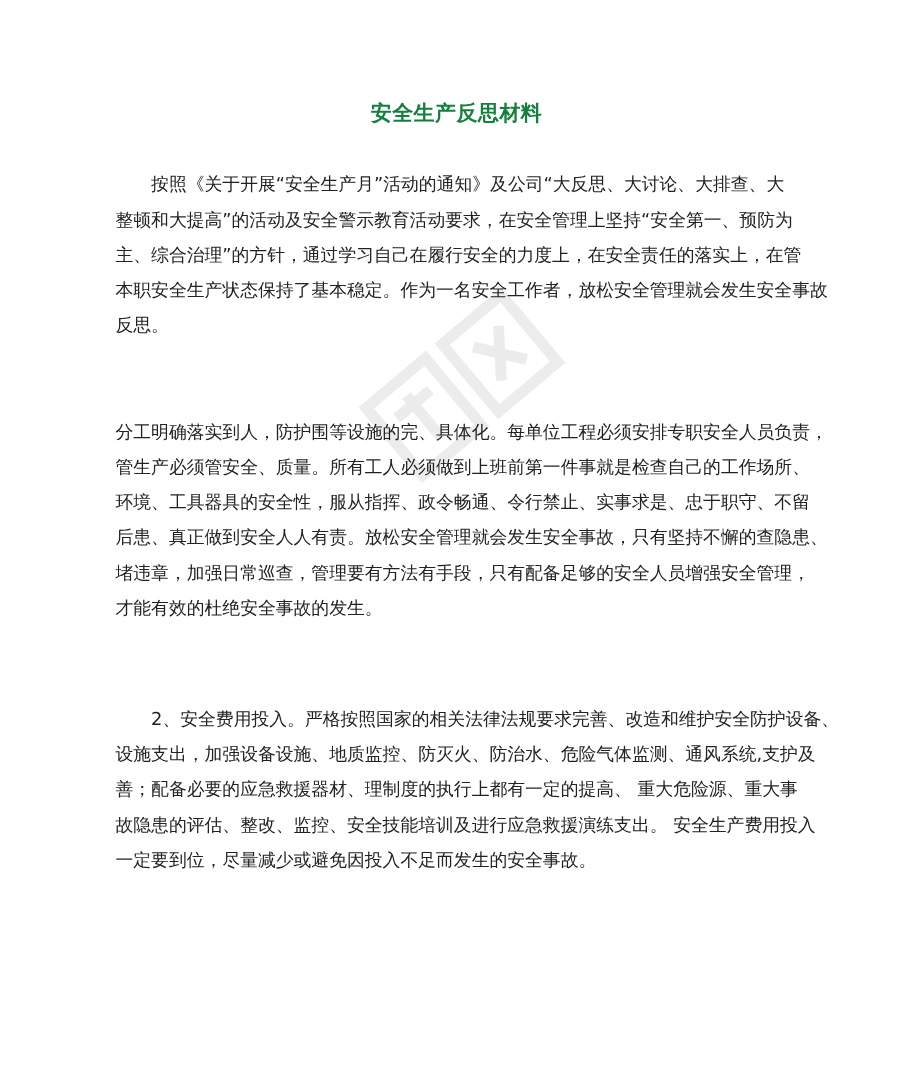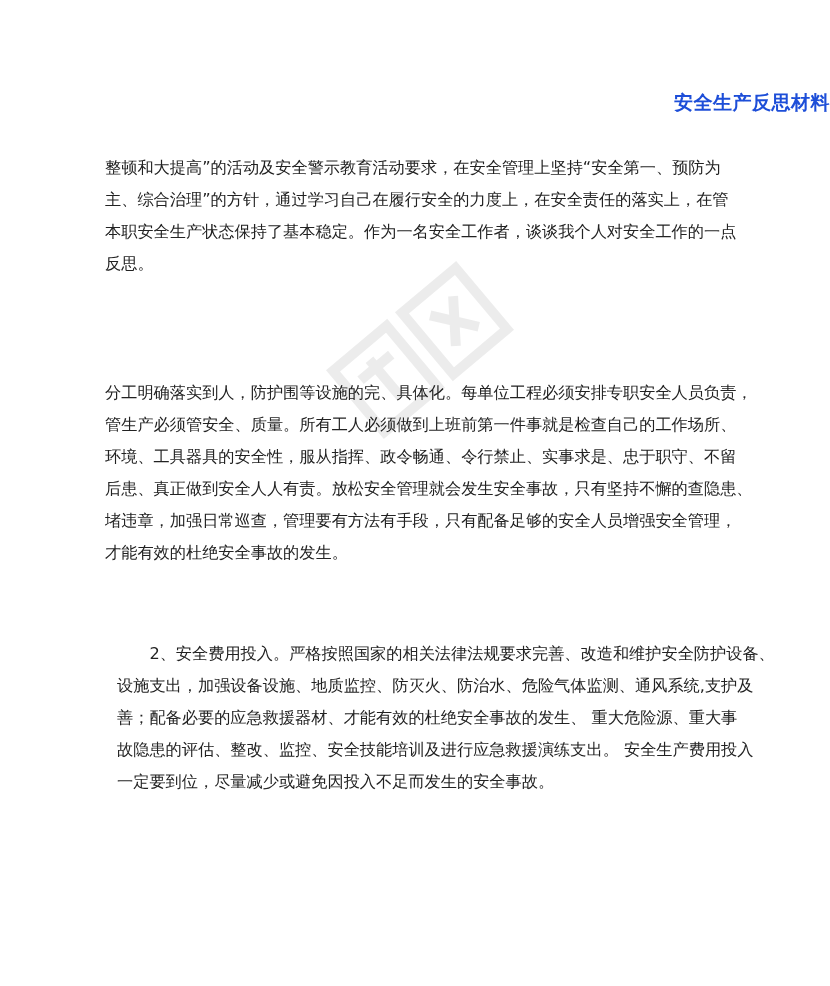--- a/index.html
+++ b/index.html
@@ -5,65 +5,66 @@
   html, body { margin: 0; padding: 0; background: #ffffff; }
   body { width: 830px; height: 986px; position: relative; overflow: hidden; }
   .page {
     position: absolute; left: 0; top: 0; width: 830px; height: 986px;
     background: #ffffff;
     font-family: "DejaVu Sans", "Liberation Sans", sans-serif;
     color: #1a1a1a;
   }
   .title {
     position: absolute; left: 0; top: 90px; width: 830px;
-    text-align: right; font-size: 19px; font-weight: bold; color: #1d4ed8;
+    text-align: center; font-size: 19px; font-weight: bold; color: #15803d;
     letter-spacing: 0.5px;
   }
   .para {
     position: absolute; left: 105px; width: 620px;
     font-size: 16.2px; line-height: 32px;
     text-align: justify; text-align-last: left;
     color: #222;
   }
   .para .line { display: block; white-space: nowrap; height: 32px; }
   .p1 { top: 152px; }
   .p2 { top: 377px; }
-  .p3 { top: 638px; margin-left: 12px; }
+  .p3 { top: 638px; }
   .watermark {
     position: absolute; left: 310px; top: 250px; width: 220px; height: 200px;
     pointer-events: none; opacity: 0.07;
   }
 </style>
 </head>
 <body>
 
 <div class="page">
 
   <div class="title">安全生产反思材料</div>
 
   <div class="para p1">
+    <span class="line">　　按照《关于开展“安全生产月”活动的通知》及公司“大反思、大讨论、大排查、大</span>
     <span class="line">整顿和大提高”的活动及安全警示教育活动要求，在安全管理上坚持“安全第一、预防为</span>
     <span class="line">主、综合治理”的方针，通过学习自己在履行安全的力度上，在安全责任的落实上，在管</span>
-    <span class="line">本职安全生产状态保持了基本稳定。作为一名安全工作者，谈谈我个人对安全工作的一点</span>
+    <span class="line">本职安全生产状态保持了基本稳定。作为一名安全工作者，放松安全管理就会发生安全事故</span>
     <span class="line">反思。</span>
   </div>
 
   <div class="para p2">
     <span class="line">分工明确落实到人，防护围等设施的完、具体化。每单位工程必须安排专职安全人员负责，</span>
     <span class="line">管生产必须管安全、质量。所有工人必须做到上班前第一件事就是检查自己的工作场所、</span>
     <span class="line">环境、工具器具的安全性，服从指挥、政令畅通、令行禁止、实事求是、忠于职守、不留</span>
     <span class="line">后患、真正做到安全人人有责。放松安全管理就会发生安全事故，只有坚持不懈的查隐患、</span>
     <span class="line">堵违章，加强日常巡查，管理要有方法有手段，只有配备足够的安全人员增强安全管理，</span>
     <span class="line">才能有效的杜绝安全事故的发生。</span>
   </div>
 
   <div class="para p3">
     <span class="line">　　2、安全费用投入。严格按照国家的相关法律法规要求完善、改造和维护安全防护设备、</span>
     <span class="line">设施支出，加强设备设施、地质监控、防灭火、防治水、危险气体监测、通风系统,支护及</span>
-    <span class="line">善；配备必要的应急救援器材、才能有效的杜绝安全事故的发生、 重大危险源、重大事</span>
+    <span class="line">善；配备必要的应急救援器材、理制度的执行上都有一定的提高、 重大危险源、重大事</span>
     <span class="line">故隐患的评估、整改、监控、安全技能培训及进行应急救援演练支出。 安全生产费用投入</span>
     <span class="line">一定要到位，尽量减少或避免因投入不足而发生的安全事故。</span>
   </div>
 
   <svg class="watermark" viewBox="0 0 220 200">
     <g transform="rotate(-40 110 100)" fill="none" stroke="#000" stroke-width="10">
       <rect x="30" y="60" width="70" height="80"></rect>
       <rect x="120" y="60" width="70" height="80"></rect>
       <path d="M140 80 L170 120 M170 80 L140 120"></path>
       <path d="M45 85 L85 85 M65 75 L65 125"></path>

